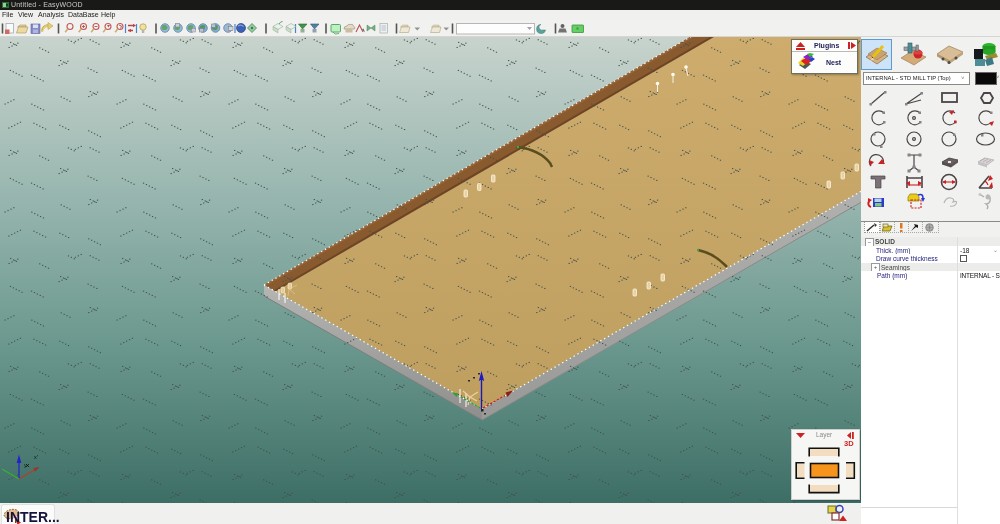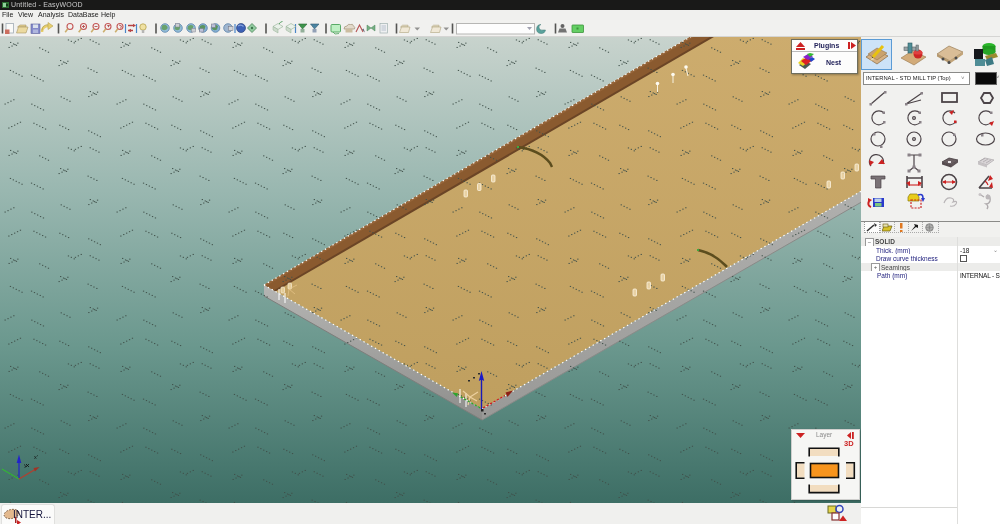--- a/index.html
+++ b/index.html
@@ -585,21 +585,21 @@
   <div class="abs" style="left:0;top:470px;width:96px;height:1px;background:#d8d8d6"></div>
 </div>
 <div id="statusbar" class="abs">
   <div id="statustab"></div>
   <svg class="abs" style="left:3px;top:4px" width="20" height="17">
     <ellipse cx="8.5" cy="7" rx="7.5" ry="4.5" fill="#e3b98e" transform="rotate(-12 8.5 7)"></ellipse>
     <ellipse cx="8.5" cy="7" rx="7.5" ry="4.5" fill="none" stroke="#5a3b22" stroke-width="0.8" stroke-dasharray="1.5,1.5" transform="rotate(-12 8.5 7)"></ellipse>
     <rect x="12" y="10" width="1.5" height="6" fill="#a02222"></rect>
     <polygon points="14,13 18,15.5 14,18" fill="#cc2222"></polygon>
   </svg>
-  <span class="abs" style="left:13px;top:6px;font-size:10px;font-weight:normal;color:#14143c">INTER...</span>
+  <span class="abs" style="left:6px;top:6px;font-size:14px;font-weight:bold;color:#14143c">INTER...</span>
 
   <svg class="abs" style="left:826px;top:1px" width="22" height="20">
     <rect x="2" y="2" width="8" height="7" fill="#e5d44a" stroke="#6b6b20" stroke-width="1"></rect>
     <circle cx="13.5" cy="5" r="3.5" fill="none" stroke="#3344bb" stroke-width="1.5"></circle>
     <rect x="6" y="9" width="7" height="7" fill="#fdfdfd" stroke="#883333" stroke-width="1.2"></rect>
     <polygon points="13,17 21,17 17,11.5" fill="#cc2222"></polygon>
   </svg>
 </div>
 
 </body></html>

